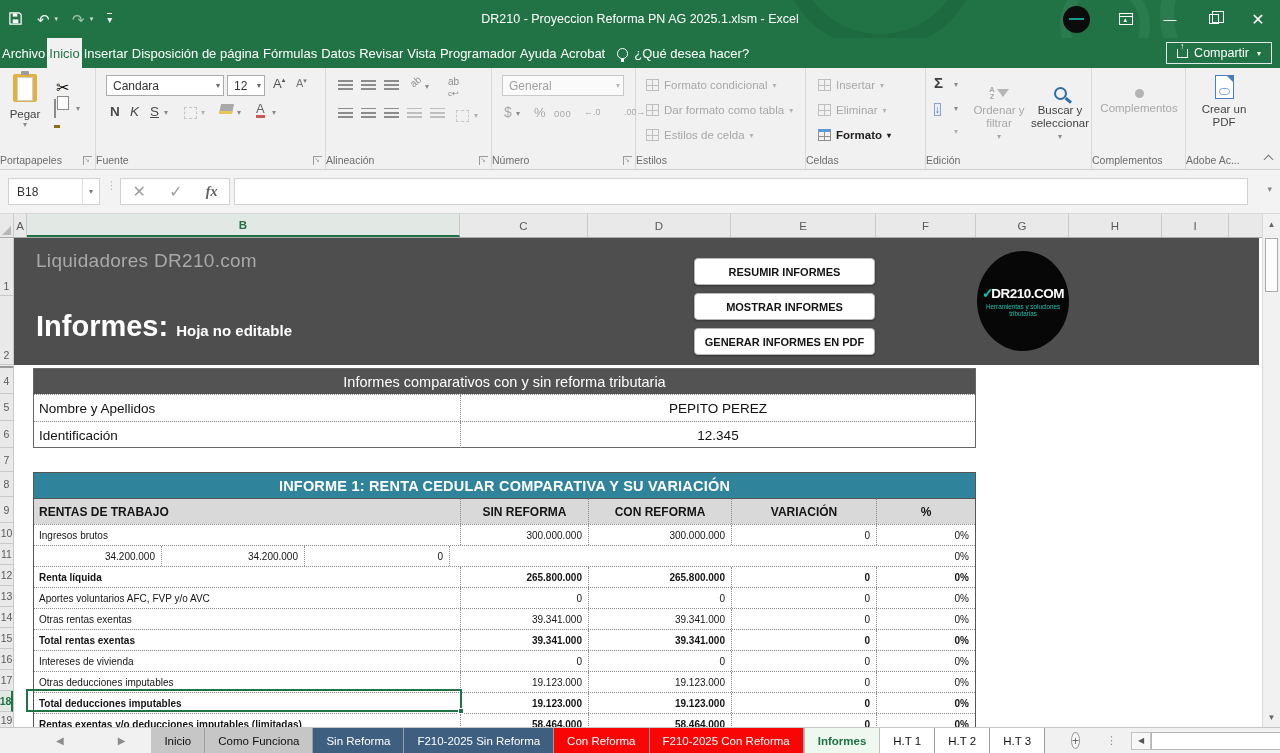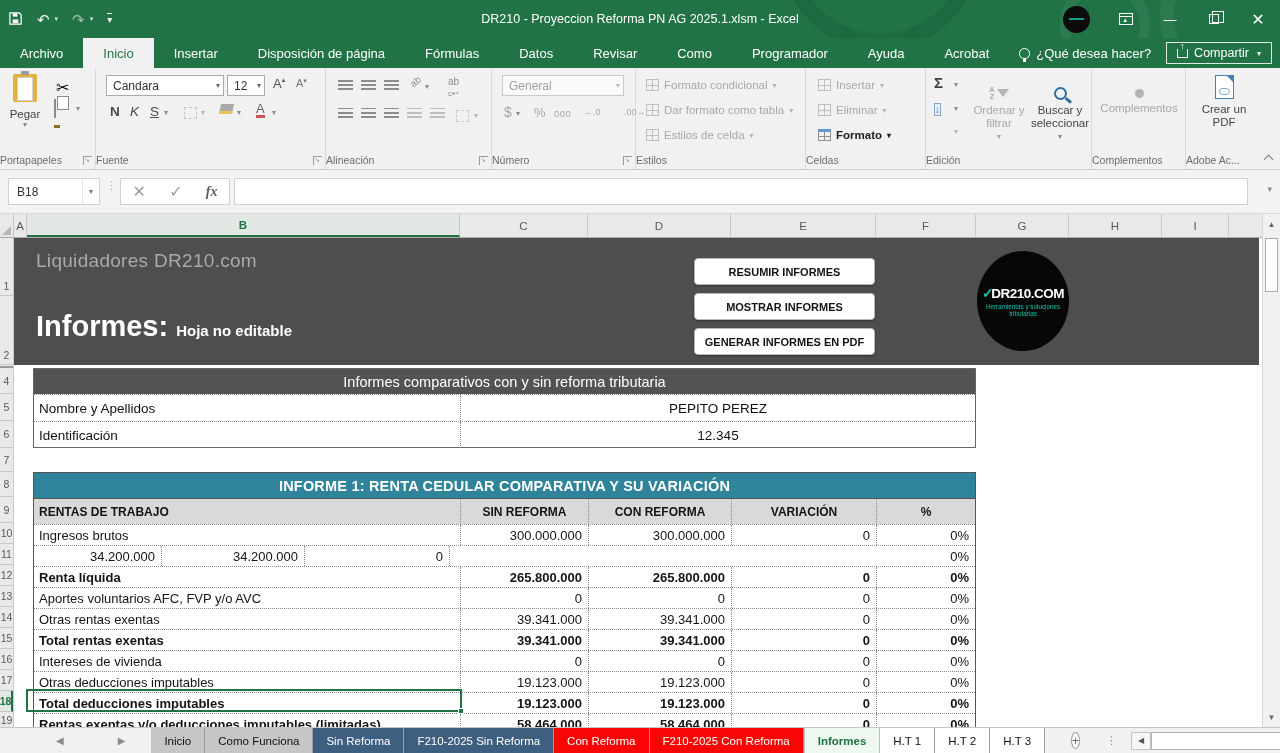--- a/index.html
+++ b/index.html
@@ -26,21 +26,21 @@
   .avatar::after{content:"";position:absolute;left:6px;top:12px;width:15px;height:2px;background:var(--logo-teal,#16c2ad);opacity:.8;}
   .restore-ic{position:relative;width:10px;height:10px;border:1px solid #fff;background:transparent;}
   .restore-ic::before{content:"";position:absolute;left:2px;top:-4px;width:10px;height:10px;border:1px solid #fff;}
   .rdo-ic{width:14px;height:12px;border:1px solid #fff;position:relative;}
   .rdo-ic::before{content:"";position:absolute;left:0;top:2px;width:12px;height:0;border-top:1px solid #fff;}
   .rdo-ic::after{content:"▴";position:absolute;left:3.5px;top:2px;font-size:7px;color:#fff;}
 
   
   .menubar{position:absolute;left:0;top:38px;width:1280px;height:30px;background:var(--excel-green,#217346);
            display:flex;align-items:stretch;color:#fff;font-size:13px;}
-  .mtab{display:flex;align-items:center;padding:0 20px;cursor:default;white-space:nowrap;}
+  .mtab{display:flex;align-items:center;padding:0 2px;cursor:default;white-space:nowrap;}
   .mtab.active{background:#f1f1f1;color:var(--excel-green,#217346);}
   .tellme{display:flex;align-items:center;gap:6px;padding:0 10px;}
   .bulb{width:11px;height:11px;border:1.5px solid #fff;border-radius:50% 50% 45% 45%;position:relative;}
   .bulb::after{content:"";position:absolute;left:2.5px;bottom:-4px;width:3px;height:3px;background:#fff;}
   .share-btn{margin-left:auto;margin-right:8px;align-self:center;display:flex;align-items:center;gap:6px;
              border:1px solid rgba(255,255,255,.85);padding:3px 10px;font-size:12.5px;color:#fff;}
   .share-ic{width:11px;height:9px;border:1px solid #fff;border-top:none;position:relative;}
   .share-ic::before{content:"↑";position:absolute;left:2px;top:-7px;font-size:9px;line-height:1;color:#fff;}
   .mchev{font-size:8px;margin-left:2px;}
 
@@ -133,21 +133,21 @@
   .itable{position:absolute;left:19px;top:130px;width:943px;height:80px;border:1px solid #666;background:#fff;font-size:13.5px;}
   .itable .t1{height:25px;background:var(--table-header-gray,#525252);color:#fff;display:flex;align-items:center;justify-content:center;font-size:14.5px;}
   .itable .ir{height:27px;display:flex;border-top:1px dotted #8c8c8c;}
   .itable .lc{width:427px;border-right:1px dotted #8c8c8c;display:flex;align-items:center;padding-left:5px;color:#111;}
   .itable .vc{flex:1;display:flex;align-items:center;justify-content:center;color:#111;}
 
   
   .rtable{position:absolute;left:19px;top:234px;width:943px;height:255px;border:1px solid #555;border-bottom:none;background:#fff;overflow:hidden;}
   .rtable .teal{height:25px;background:var(--header-teal,#2f849b);color:#fff;font-weight:bold;font-size:14.5px;
                 display:flex;align-items:center;justify-content:center;letter-spacing:.2px;}
-  .rrow{display:flex;height:21px;border-top:1px dotted #8c8c8c;font-size:13px;color:#141414;}
+  .rrow{display:flex;height:21px;border-top:1px dotted #8c8c8c;font-size:10px;color:#141414;}
   .rrow.hdr{height:26px;background:#d9d9d9;font-weight:bold;font-size:12px;border-top:1px solid #555;}
   .rrow .c0{width:427px;display:flex;align-items:center;padding-left:5px;border-right:1px dotted #8c8c8c;}
   .rrow .c1{width:128px;border-right:1px dotted #8c8c8c;}
   .rrow .c2{width:143px;border-right:1px dotted #8c8c8c;}
   .rrow .c3{width:145px;border-right:1px dotted #8c8c8c;}
   .rrow .c4{flex:1;}
   .rrow .num{display:flex;align-items:center;justify-content:flex-end;padding-right:6px;}
   .rrow.hdr .cen{justify-content:center;padding-right:0;}
   .rrow.bold{font-weight:bold;}
 
@@ -216,21 +216,21 @@
   </div>
 
   <div class="menubar">
     <span class="mtab">Archivo</span>
     <span class="mtab active">Inicio</span>
     <span class="mtab">Insertar</span>
     <span class="mtab">Disposición de página</span>
     <span class="mtab">Fórmulas</span>
     <span class="mtab">Datos</span>
     <span class="mtab">Revisar</span>
-    <span class="mtab">Como</span>
+    <span class="mtab">Vista</span>
     <span class="mtab">Programador</span>
     <span class="mtab">Ayuda</span>
     <span class="mtab">Acrobat</span>
     <span class="tellme">
       <span class="bulb"></span>
       <span>¿Qué desea hacer?</span>
     </span>
     <span class="share-btn">
       <span class="share-ic"></span>
       <span>Compartir</span>

